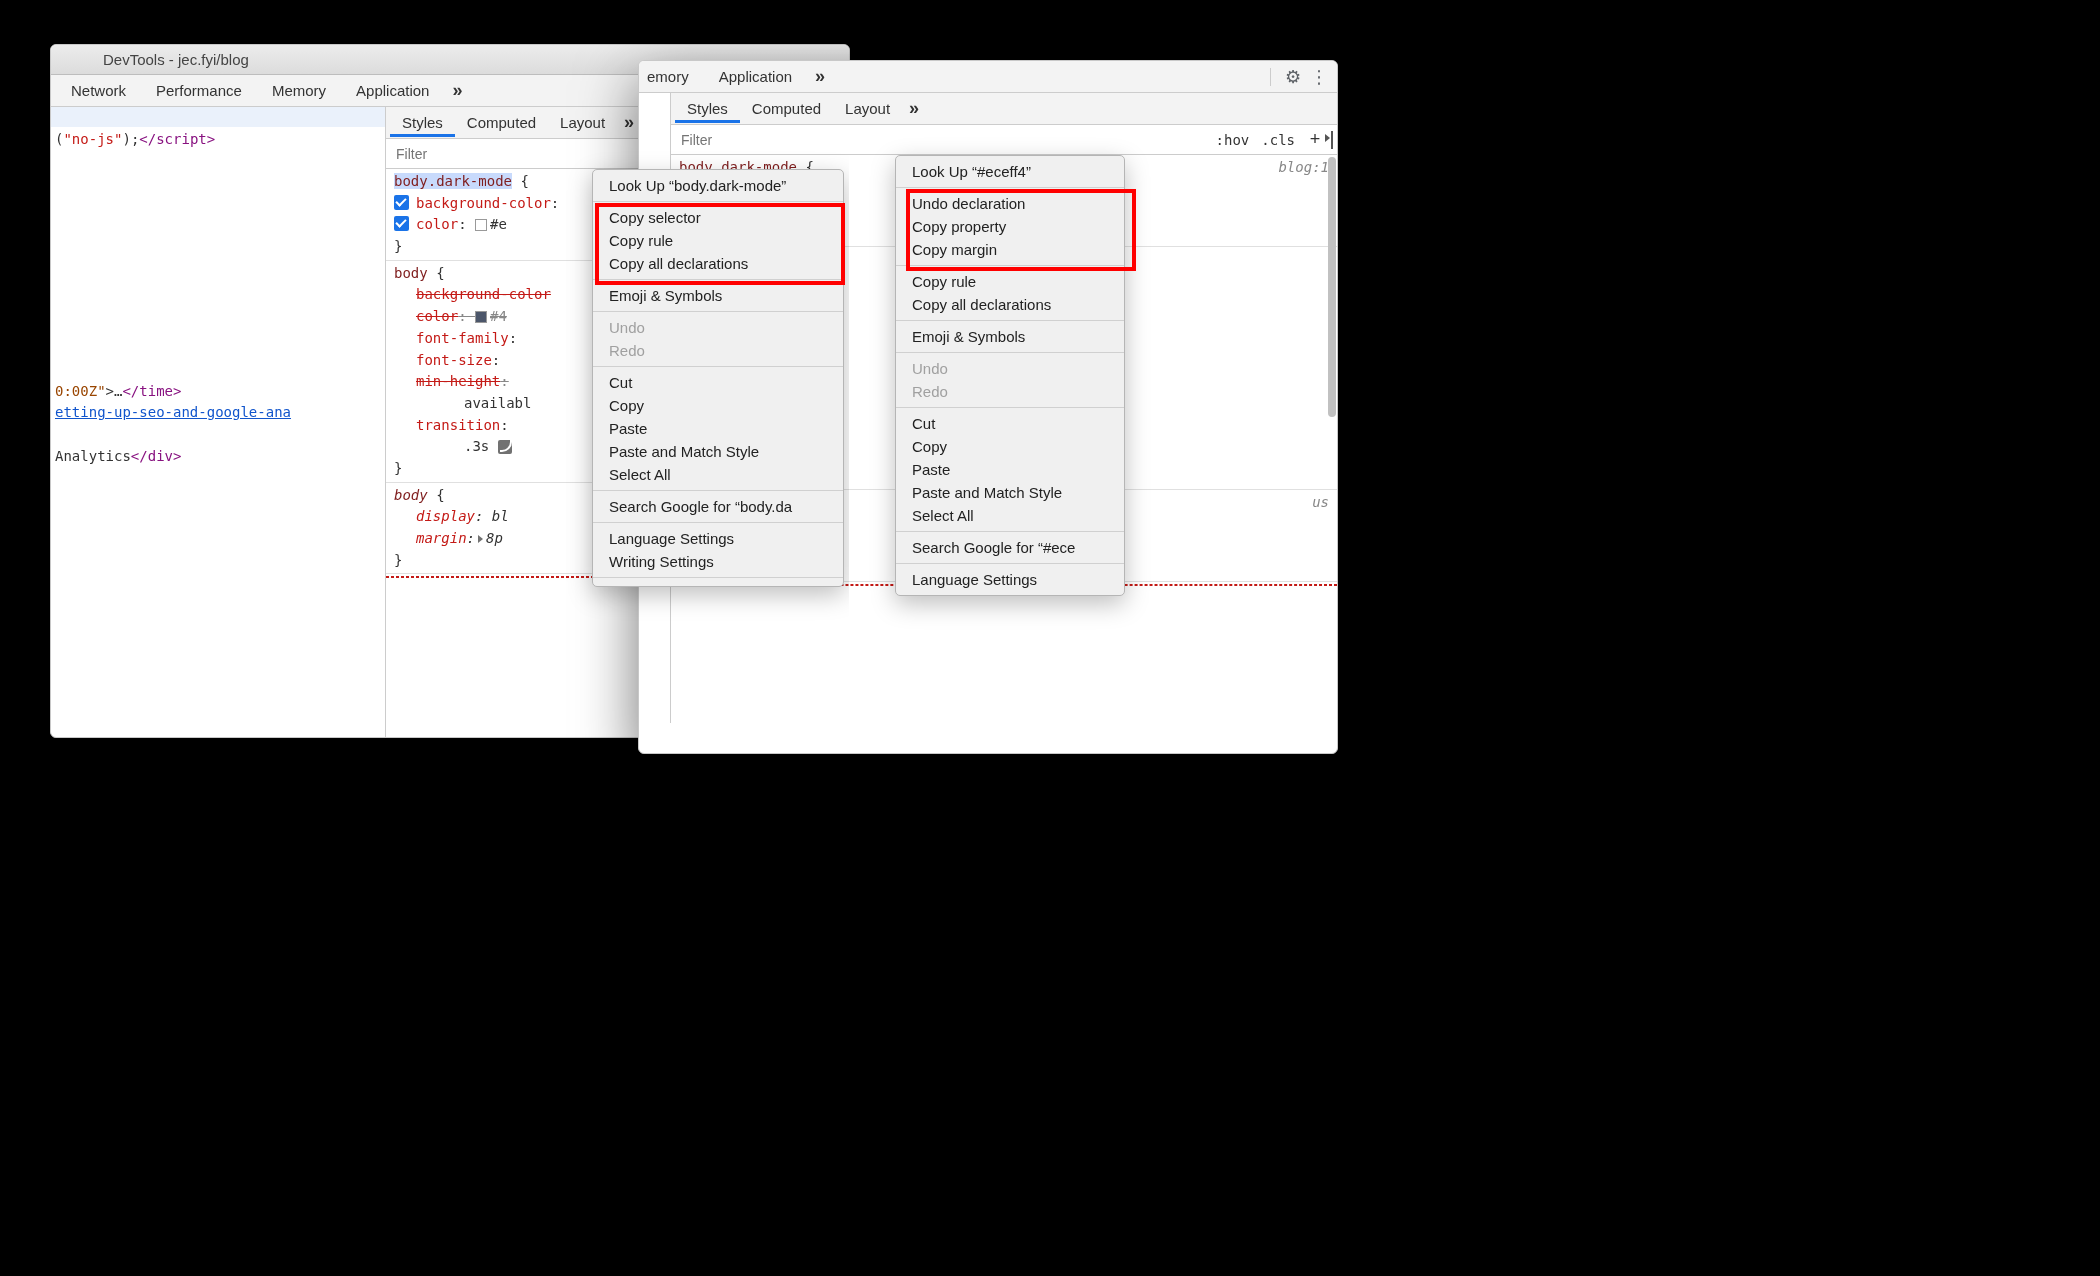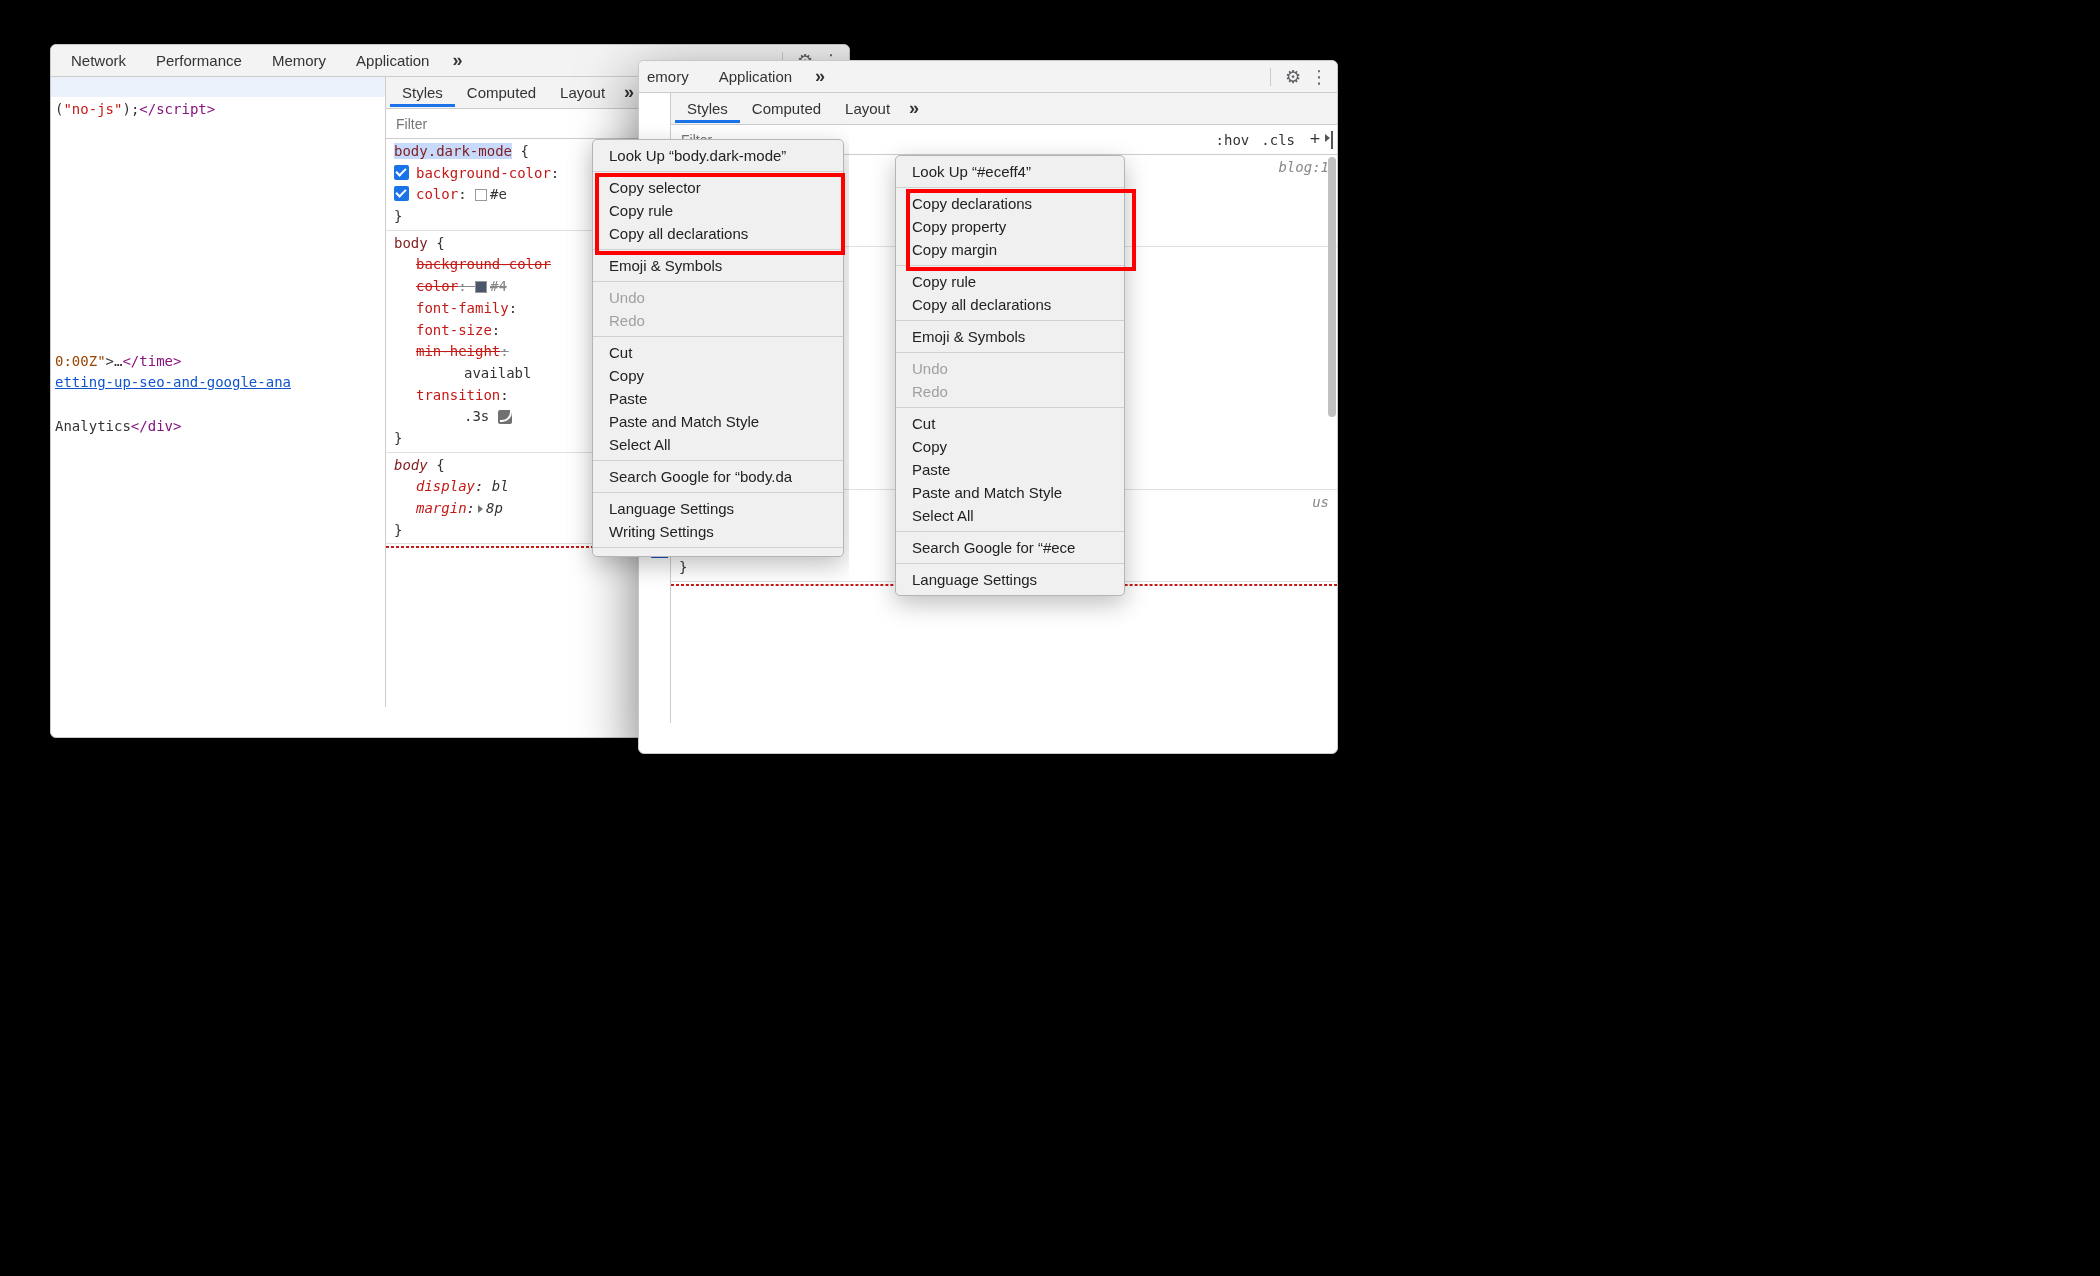--- a/index.html
+++ b/index.html
@@ -235,20 +235,23 @@
       font-size: 12px;
       margin: 2px 0 0;
       padding: 0;
       height: 0;
     }
   </style>
 </head>
 <body>
 
 <div class="window window-left">
+  <div class="titlebar">
+    <span class="title">DevTools - jec.fyi/blog</span>
+  </div>
   <div class="toolbar">
     <div class="toolbar-left">
       <div class="tab-btn">Network</div>
       <div class="tab-btn">Performance</div>
       <div class="tab-btn">Memory</div>
       <div class="tab-btn">Application</div>
       <div class="icn double-arrow"></div>
     </div>
     <div style="width:1px;height:18px;background:#ccc;margin:0 8px;"></div>
     <div class="icn gear-icon"></div>
@@ -412,21 +415,21 @@
           <div class="decl" style="font-style:italic;"><span class="prop">display</span><span>: block</span>;</div>
           <div class="decl" style="font-style:italic;"><span class="prop">margin</span>:<span class="tri"></span><span>8px;</span></div>
           <span>}</span>
         </div>
         <div class="inherit-sep"></div>
       </div>
 
       <div class="context-menu" style="left:224px; top:62px; min-width:230px;">
         <div class="item">Look Up “#eceff4”</div>
         <div class="sep"></div>
-        <div class="item">Copy declarations</div>
+        <div class="item">Undo declaration</div>
         <div class="item">Copy property</div>
         <div class="item">Copy margin</div>
         <div class="sep"></div>
         <div class="item">Copy rule</div>
         <div class="item">Copy all declarations</div>
         <div class="sep"></div>
         <div class="item">Emoji &amp; Symbols</div>
         <div class="sep"></div>
         <div class="item disabled">Undo</div>
         <div class="item disabled">Redo</div>

